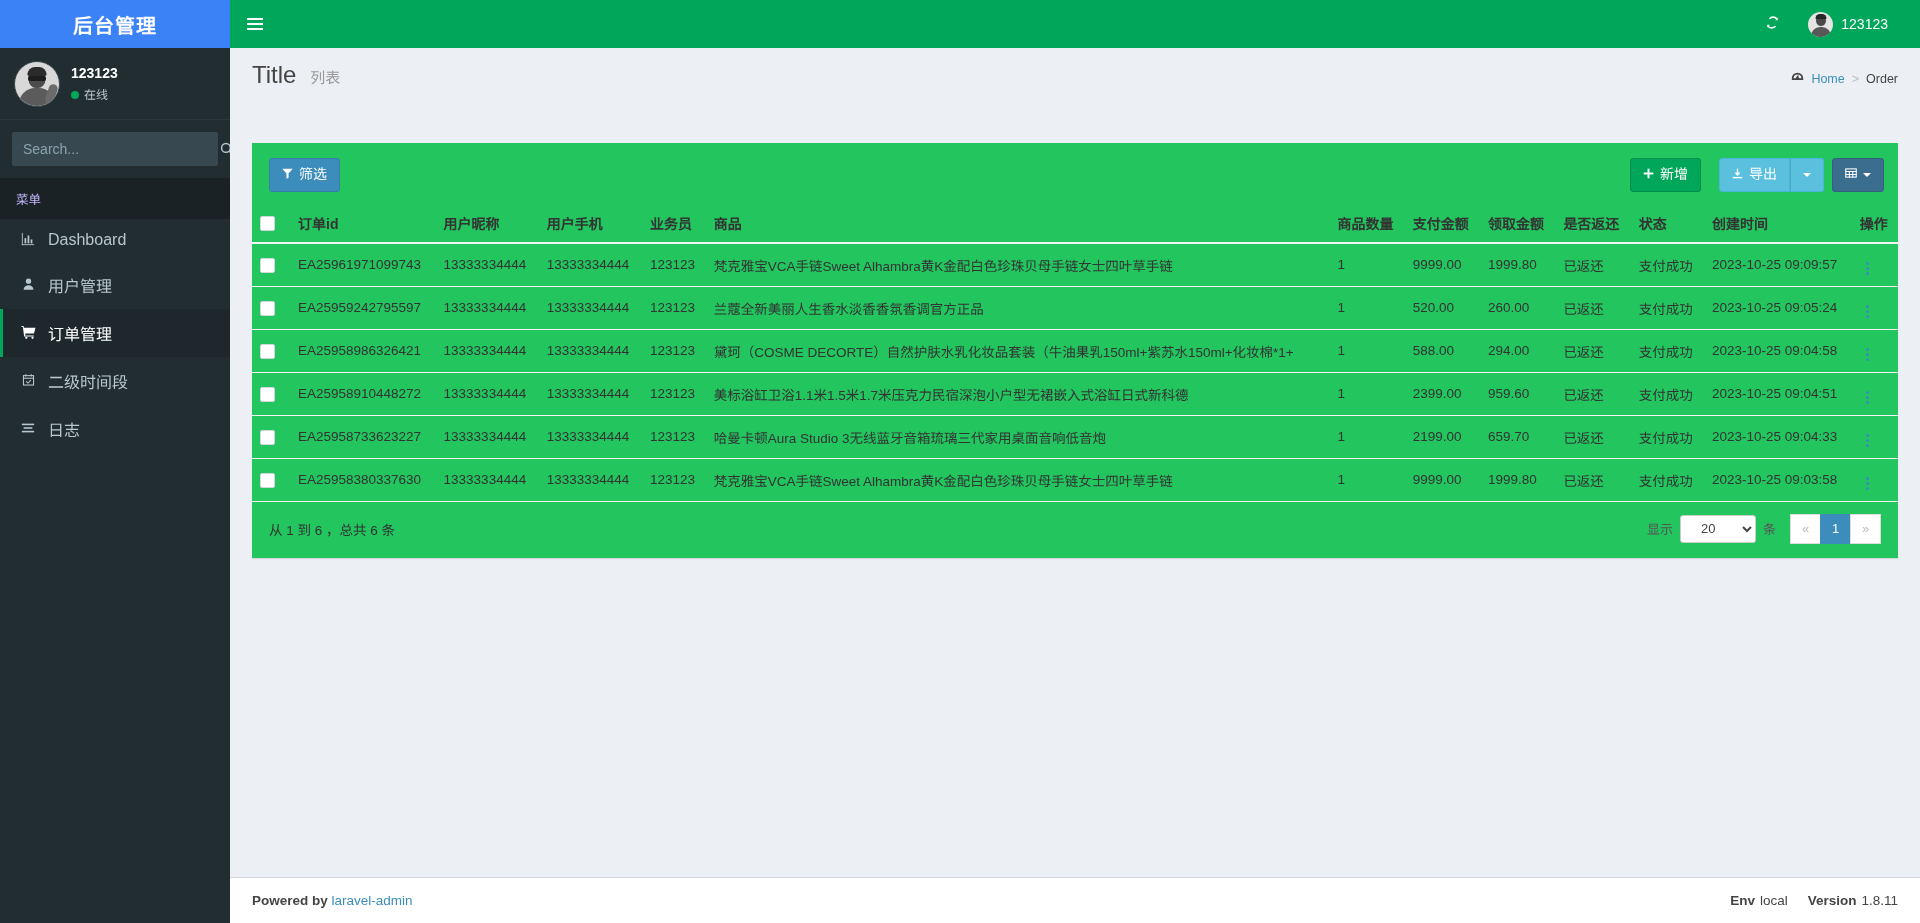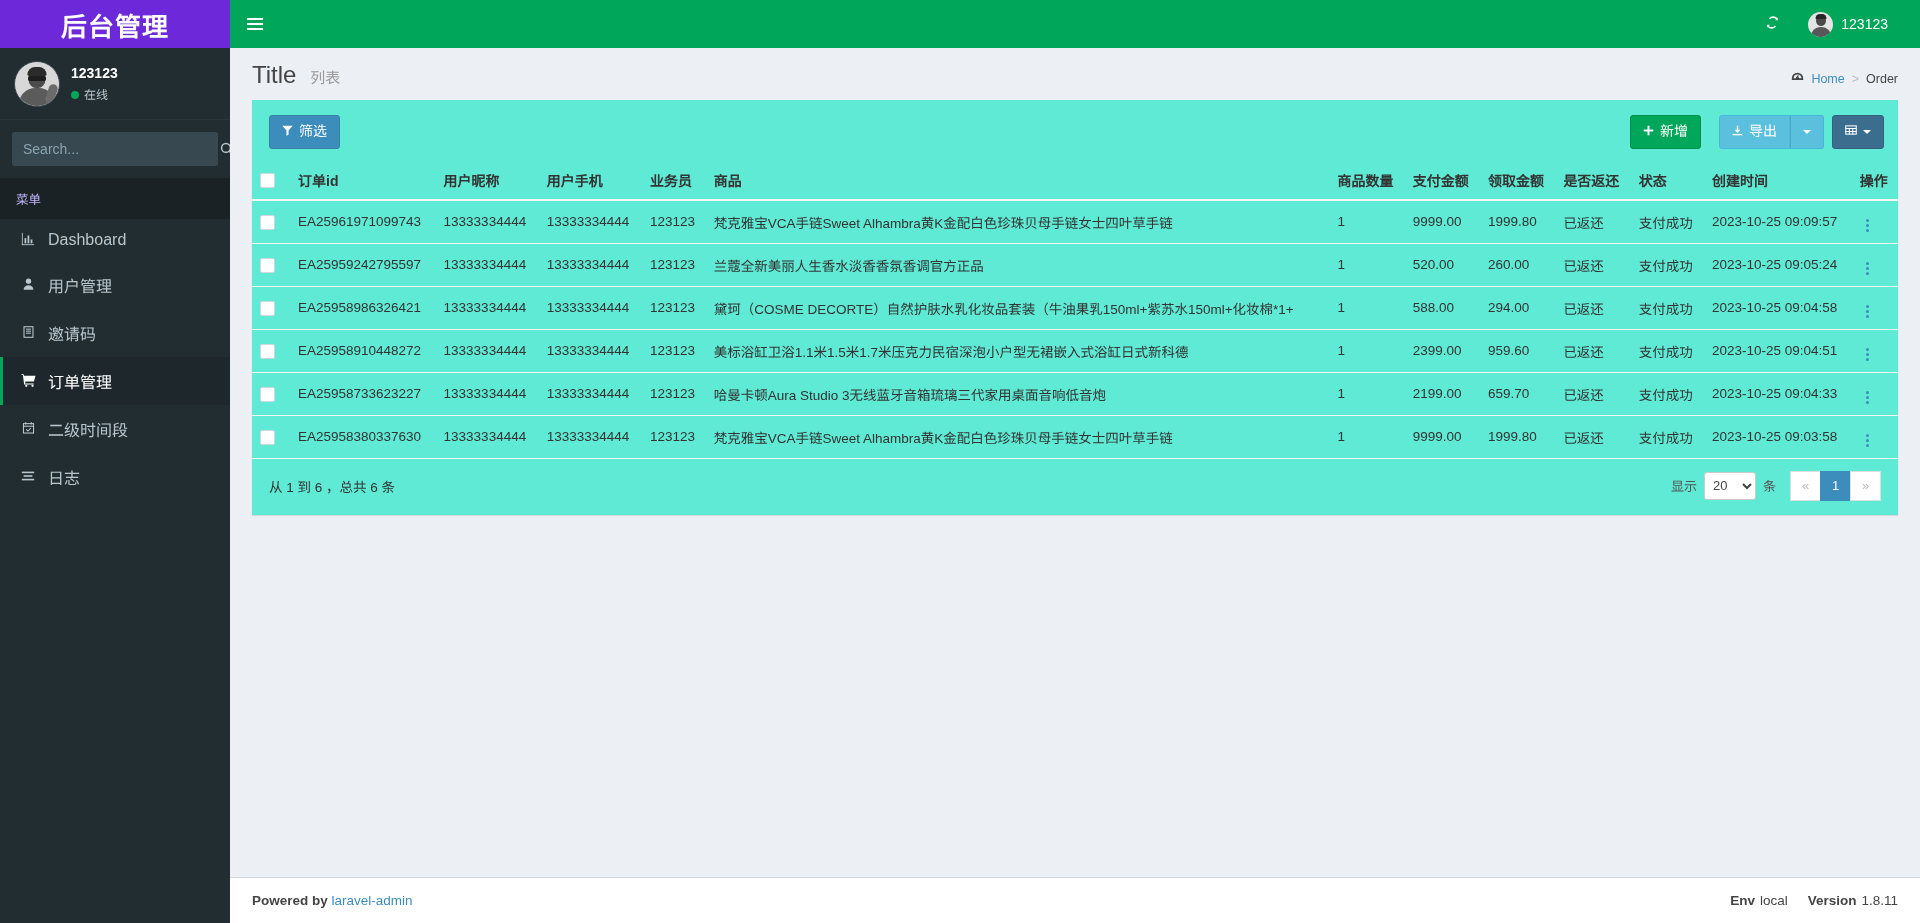--- a/index.html
+++ b/index.html
@@ -19,24 +19,24 @@
   
   .sidebar {
     width: 230px; min-width: 230px;
     height: 923px;
     background: #222d32;
     display: flex; flex-direction: column;
     overflow: hidden;
   }
   .logo {
     height: 48px; min-height: 48px;
-    background: #6d28d9;
+    background: #3b82f6;
     color: #fff;
     display: flex; align-items: center; justify-content: center;
-    font-size: 26px; font-weight: bold;
+    font-size: 20px; font-weight: bold;
     letter-spacing: 1px;
   }
   .user-panel {
     height: 72px;
     display: flex; align-items: center;
     padding: 0 14px;
     border-bottom: 1px solid #2b373c;
   }
   .avatar {
     width: 46px; height: 46px; border-radius: 50%;
@@ -155,24 +155,25 @@
   .breadcrumb {
     display: flex; align-items: center; gap: 7px;
     font-size: 12.5px; color: #444; padding-top: 9px;
   }
   .breadcrumb a { color: #3c8dbc; text-decoration: none; }
   .breadcrumb .sep { color: #bbb; }
   .breadcrumb .home-ico { color: #444; font-size: 13px; }
 
   .content { padding: 0 22px 10px 22px; flex: 1; }
   .box {
-    background: #5eead4;
+    background: #22c55e;
     border-top: 3px solid transparent;
     box-shadow: 0 1px 1px rgba(0,0,0,0.1);
     position: relative;
+    margin-top: 43px;
   }
   .box-header {
     padding: 12px 14px 12px 17px;
     display: flex; align-items: center; justify-content: space-between;
     min-height: 56px;
   }
   .btn {
     border: 1px solid transparent; border-radius: 3px;
     font-size: 14px; padding: 6px 12px; cursor: pointer;
     display: inline-flex; align-items: center; gap: 6px;
@@ -220,21 +221,21 @@
 
   .box-footer {
     padding: 12px 17px 14px 17px;
     display: flex; align-items: center; justify-content: space-between;
     font-size: 13.5px; color: #333;
     border-top: 1px solid #f4f4f4;
   }
   .pager-right { display: flex; align-items: center; gap: 7px; font-size: 13px; color: #555; }
   .per-page {
     border: 1px solid #ccc; border-radius: 3px; height: 28px;
-    padding: 2px 4px; font-family: inherit; font-size: 13px; color: #444;
+    padding: 2px 16px; font-family: inherit; font-size: 13px; color: #444;
     background: #fff; cursor: pointer;
   }
   .pagination { display: inline-flex; margin-left: 8px; }
   .pagination span, .pagination a {
     display: inline-flex; align-items: center; justify-content: center;
     min-width: 31px; height: 30px; border: 1px solid #ddd;
     margin-left: -1px; font-size: 13px; color: #3c8dbc;
     text-decoration: none; background: #fff; cursor: pointer;
   }
   .pagination .pg-disabled { color: #bbb; background: #fff; cursor: default; }
@@ -309,33 +310,20 @@
       </li>
       <li>
         <a>
           <span class="ico">
             <svg width="13" height="14" viewBox="0 0 16 16" fill="currentColor">
               <circle cx="8" cy="4.5" r="3.3"></circle>
                 <path d="M2 15c0-3.6 2.7-5.6 6-5.6s6 2 6 5.6z"></path>
             </svg>
           </span>
           <span>用户管理</span>
-        </a>
-      </li>
-      <li>
-        <a>
-          <span class="ico">
-            <svg width="13" height="14" viewBox="0 0 16 16" fill="none" stroke="currentColor" stroke-width="1.3">
-              <rect x="2.5" y="1.5" width="11" height="13"></rect>
-              <line x1="5" y1="4.5" x2="11" y2="4.5"></line>
-                <line x1="5" y1="7" x2="11" y2="7"></line>
-                <line x1="5" y1="9.5" x2="11" y2="9.5"></line>
-            </svg>
-          </span>
-          <span>邀请码</span>
         </a>
       </li>
       <li class="active">
         <a>
           <span class="ico">
             <svg width="15" height="14" viewBox="0 0 16 16" fill="currentColor">
               <path d="M0 1h2.2l.6 2.2H16l-1.8 6.4H4.6L4 12h10v1.2H3L1.6 2.2H0z"></path>
               <circle cx="5.5" cy="14.6" r="1.3"></circle>
                 <circle cx="12.6" cy="14.6" r="1.3"></circle>
             </svg>

